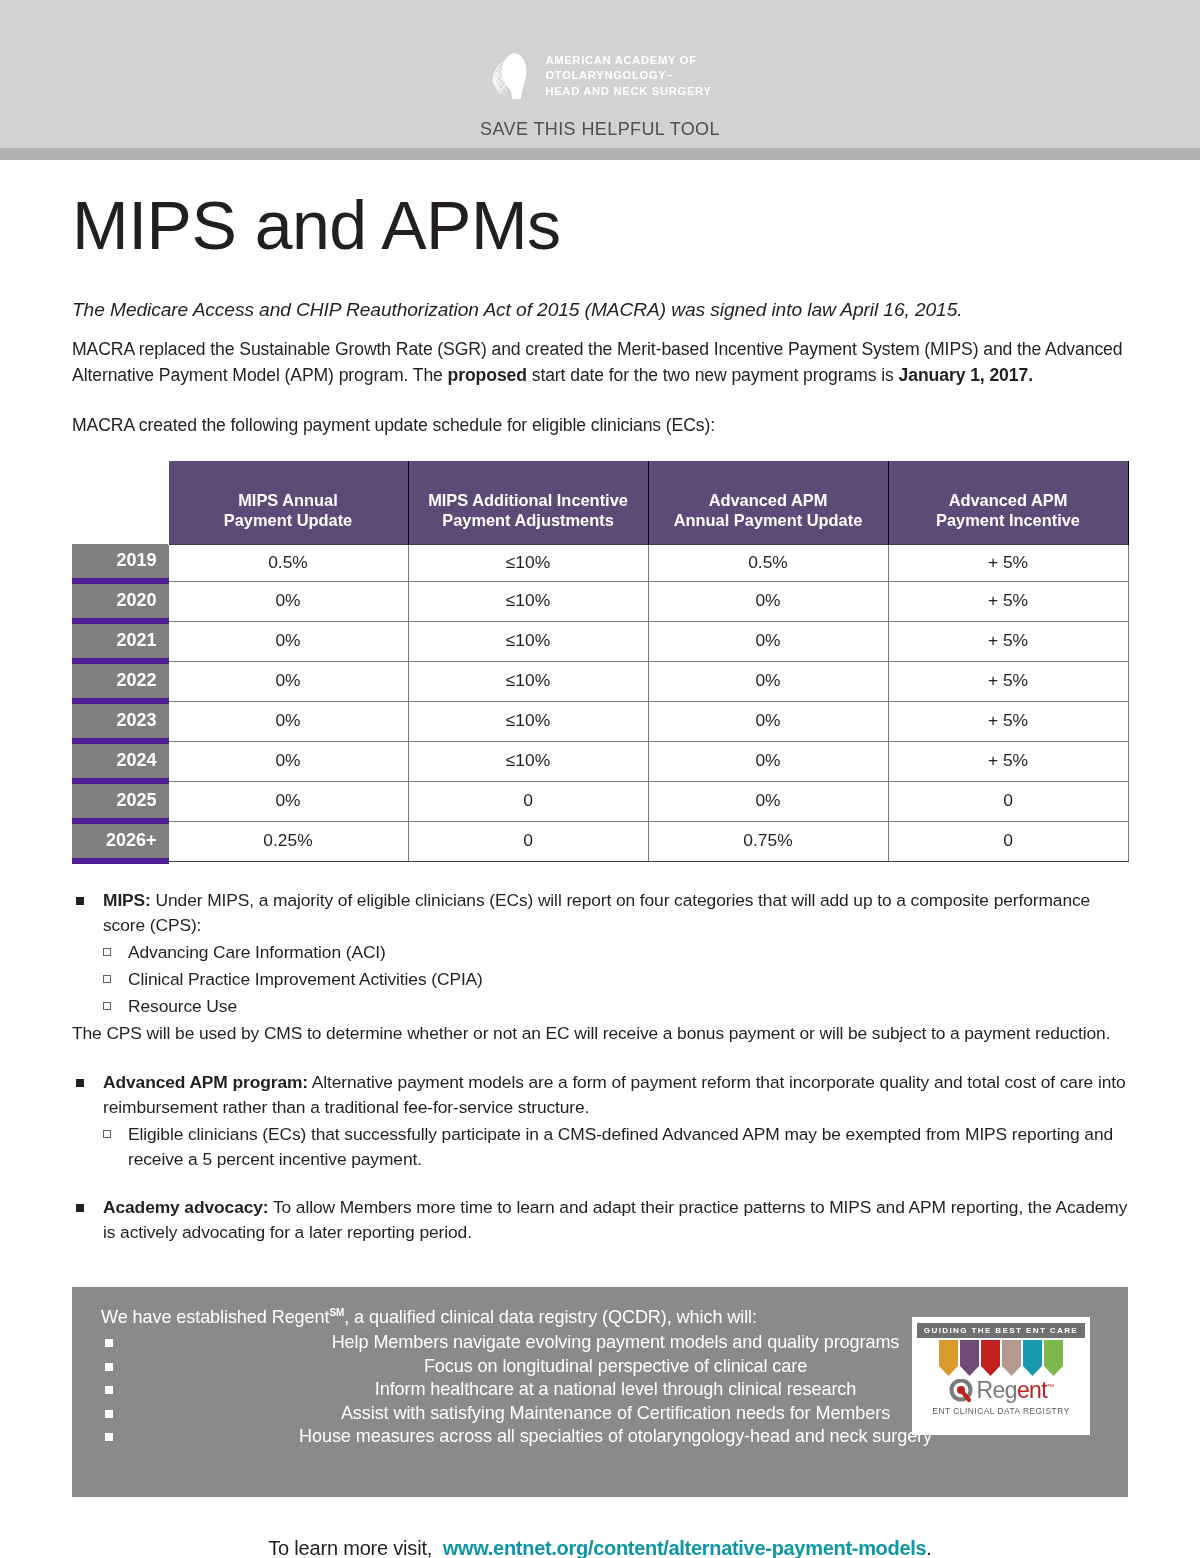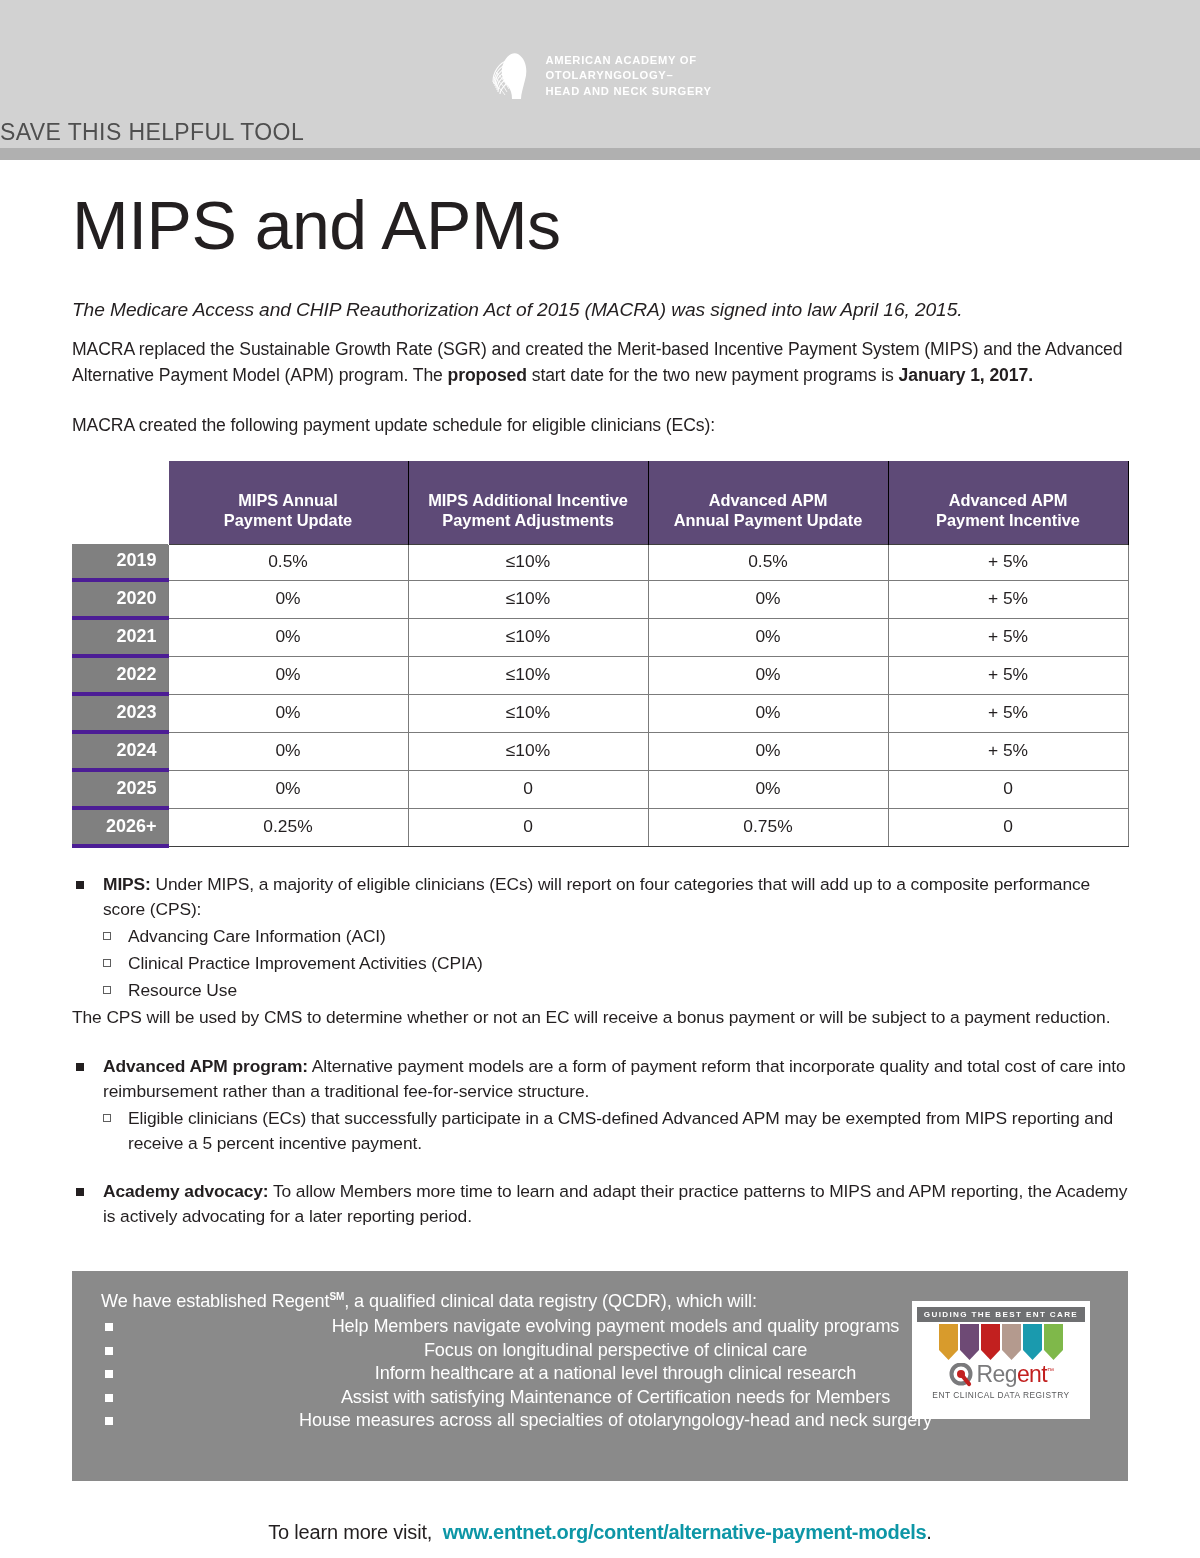--- a/index.html
+++ b/index.html
@@ -28,21 +28,22 @@
   }
   .brand-mark { width: 44px; height: 52px; flex: none; }
   .brand-lines {
     color: #ffffff;
     font-size: 11.2px;
     font-weight: bold;
     letter-spacing: 0.7px;
     line-height: 1.38;
   }
   .save-tool {
-    font-size: 23px;
+    text-align: center;
+    font-size: 18px;
     color: #4f4f4f;
     letter-spacing: 0.4px;
     margin-top: 17px;
   }
   .band-divider {
     width: 1200px;
     height: 12px;
     background: #b0b0b0;
   }
 
@@ -101,21 +102,21 @@
     border-left: 1px solid #ffffff;
     border-right: 1px solid #000000;
   }
   .sched-table td.year {
     background: #808080;
     color: #ffffff;
     font-weight: bold;
     font-size: 18px;
     text-align: right;
     padding: 6px 11px 7px 0;
-    border-bottom: 4px solid #4c1d95;
+    border-bottom: 6px solid #4c1d95;
   }
   .sched-table td.val {
     font-size: 17.4px;
     text-align: center;
     padding: 6px 4px 7px;
     border: 1px solid #7b7b7b;
     border-top: none;
     color: #231f20;
   }
   .sched-table tr:first-child td.val { border-top: 1px solid #3f3f3f; }

